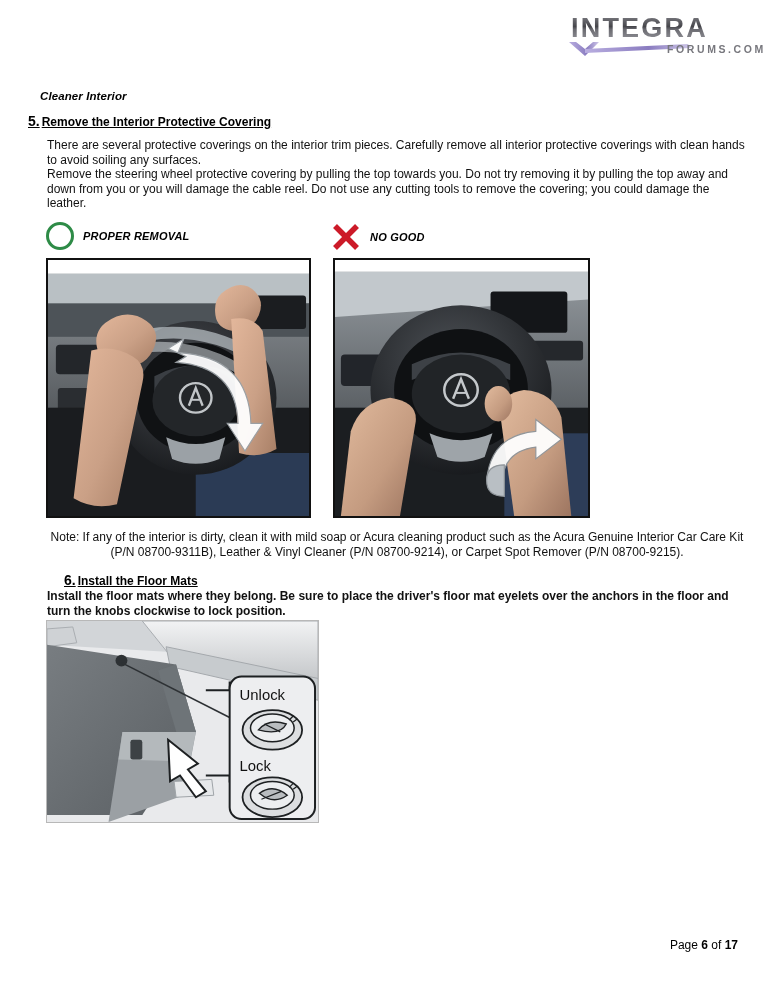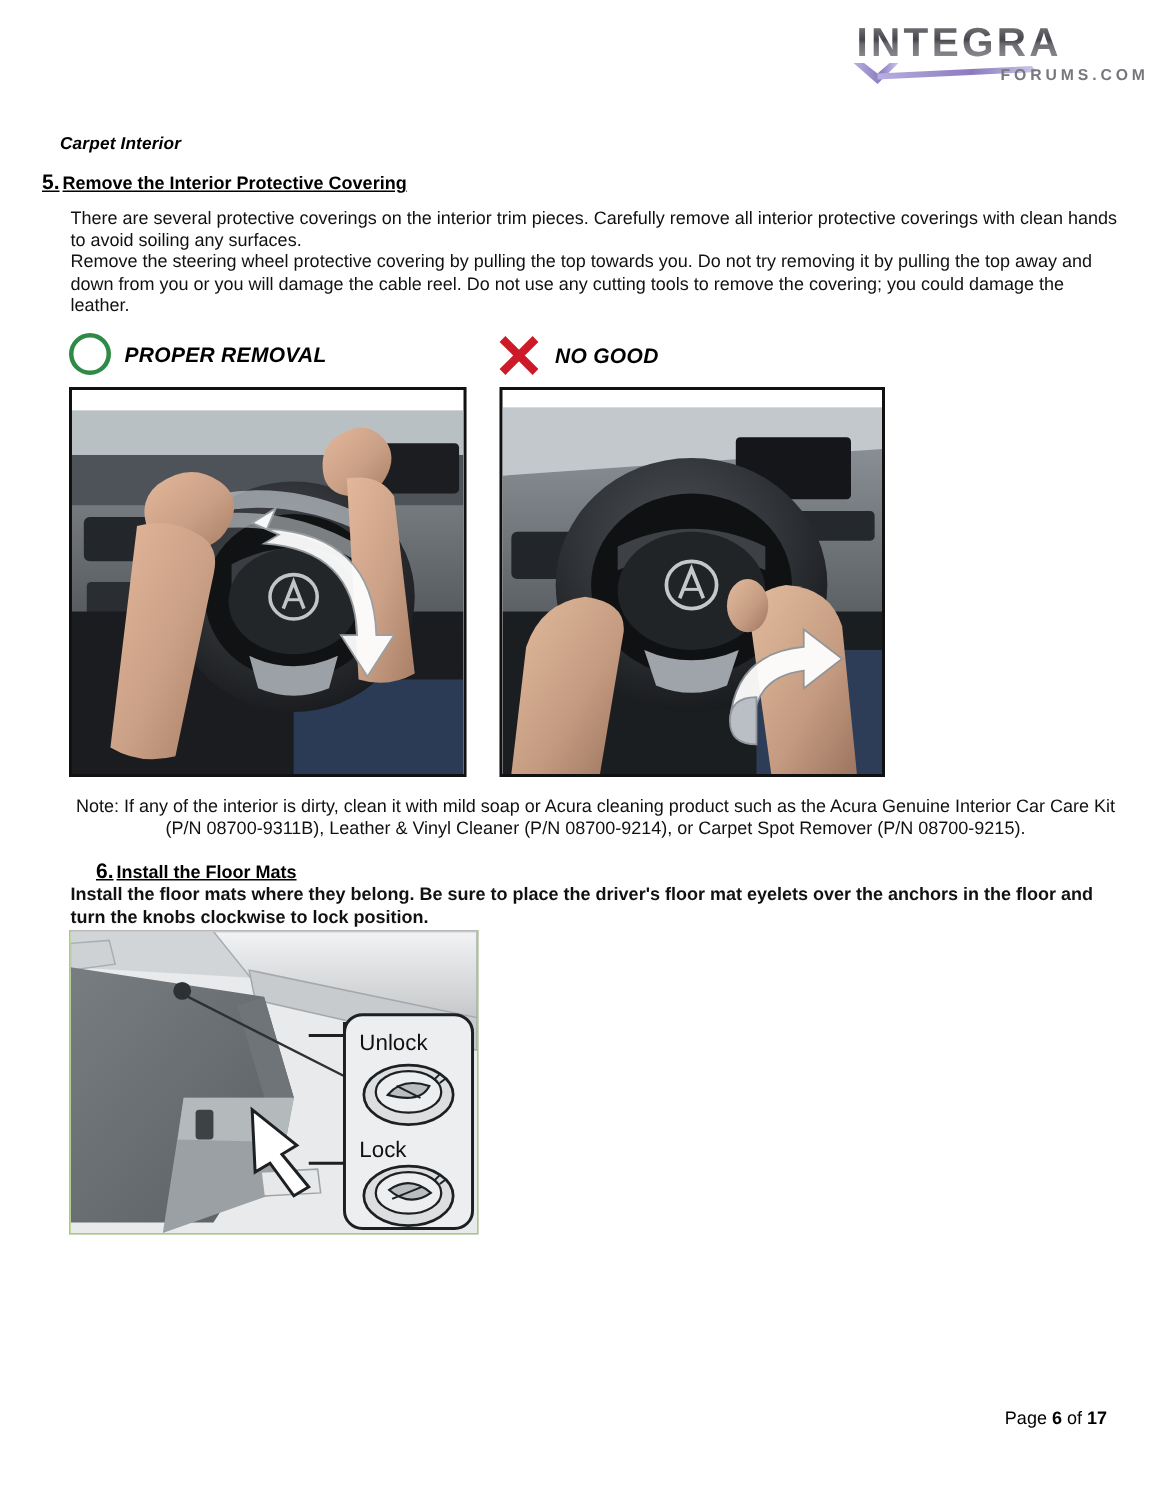--- a/index.html
+++ b/index.html
@@ -66,21 +66,21 @@
 
   #step6-heading { top: 572px; margin-left: 36px; }
   #step6-para { left: 47px; top: 589px; width: 700px; font-weight: bold; }
 
   
   .mark-row { position: absolute; display: flex; align-items: center; }
   #proper-row { left: 46px; top: 222px; }
   #nogood-row { left: 331px; top: 222px; }
 
   .mark-label {
-    font-size: 14px;
+    font-size: 11px;
     font-weight: bold;
     font-style: italic;
     margin-left: 9px;
     letter-spacing: .2px;
   }
 
   .circle-ok {
     width: 28px; height: 28px;
     border: 3.5px solid #2e8b47;
     border-radius: 50%;
@@ -94,21 +94,21 @@
     border: 2px solid #111;
     box-sizing: border-box;
     overflow: hidden;
     background: #dfe3e6;
   }
   #photo-proper { left: 46px; top: 258px; width: 265px; height: 260px; }
   #photo-nogood { left: 333px; top: 258px; width: 257px; height: 260px; }
   #photo-floormat {
     left: 46px; top: 620px; width: 273px; height: 203px;
     border: 1px solid #b8b8b8;
-    background: #bef264;
+    background: #1d4ed8;
   }
   .photo-svg { display: block; width: 100%; height: 100%; }
 
   
   .footer {
     position: absolute;
     right: 35px;
     top: 938px;
     font-size: 12px;
   }
@@ -132,21 +132,21 @@
         <stop offset="100%" stop-color="#cfc7e8"></stop>
       </linearGradient>
     </defs>
     <path d="M6 30 L22 44 L36 30 L30 30 L22 37 L13 30 Z" fill="url(#gpurple)"></path>
     <path d="M22 37 L125 32 L128 36 L22 41 Z" fill="url(#gpurple)"></path>
     <text x="8" y="25" font-family="'Liberation Sans', sans-serif" font-size="27" font-weight="bold" letter-spacing="2.2" fill="url(#gmetal)">INTEGRA</text>
     <text x="104" y="41" font-family="'Liberation Sans', sans-serif" font-size="10.5" font-weight="bold" letter-spacing="2.6" fill="#77777d">FORUMS.COM</text>
   </svg>
 </div>
 
-<div class="section-label">Carpet Interior</div>
+<div class="section-label">Cleaner Interior</div>
 
 <div class="step-heading" id="step5-heading">
   <span class="num">5.</span><span>Remove the Interior Protective Covering</span>
 </div>
 
 <div class="body-text" id="step5-para1">There are several protective coverings on the interior trim pieces. Carefully remove all interior protective coverings with clean hands to avoid soiling any surfaces.</div>
 <div class="body-text" id="step5-para2">Remove the steering wheel protective covering by pulling the top towards you. Do not try removing it by pulling the top away and down from you or you will damage the cable reel. Do not use any cutting tools to remove the covering; you could damage the leather.</div>
 
 <div class="mark-row" id="proper-row">
   <div class="circle-ok"></div>

